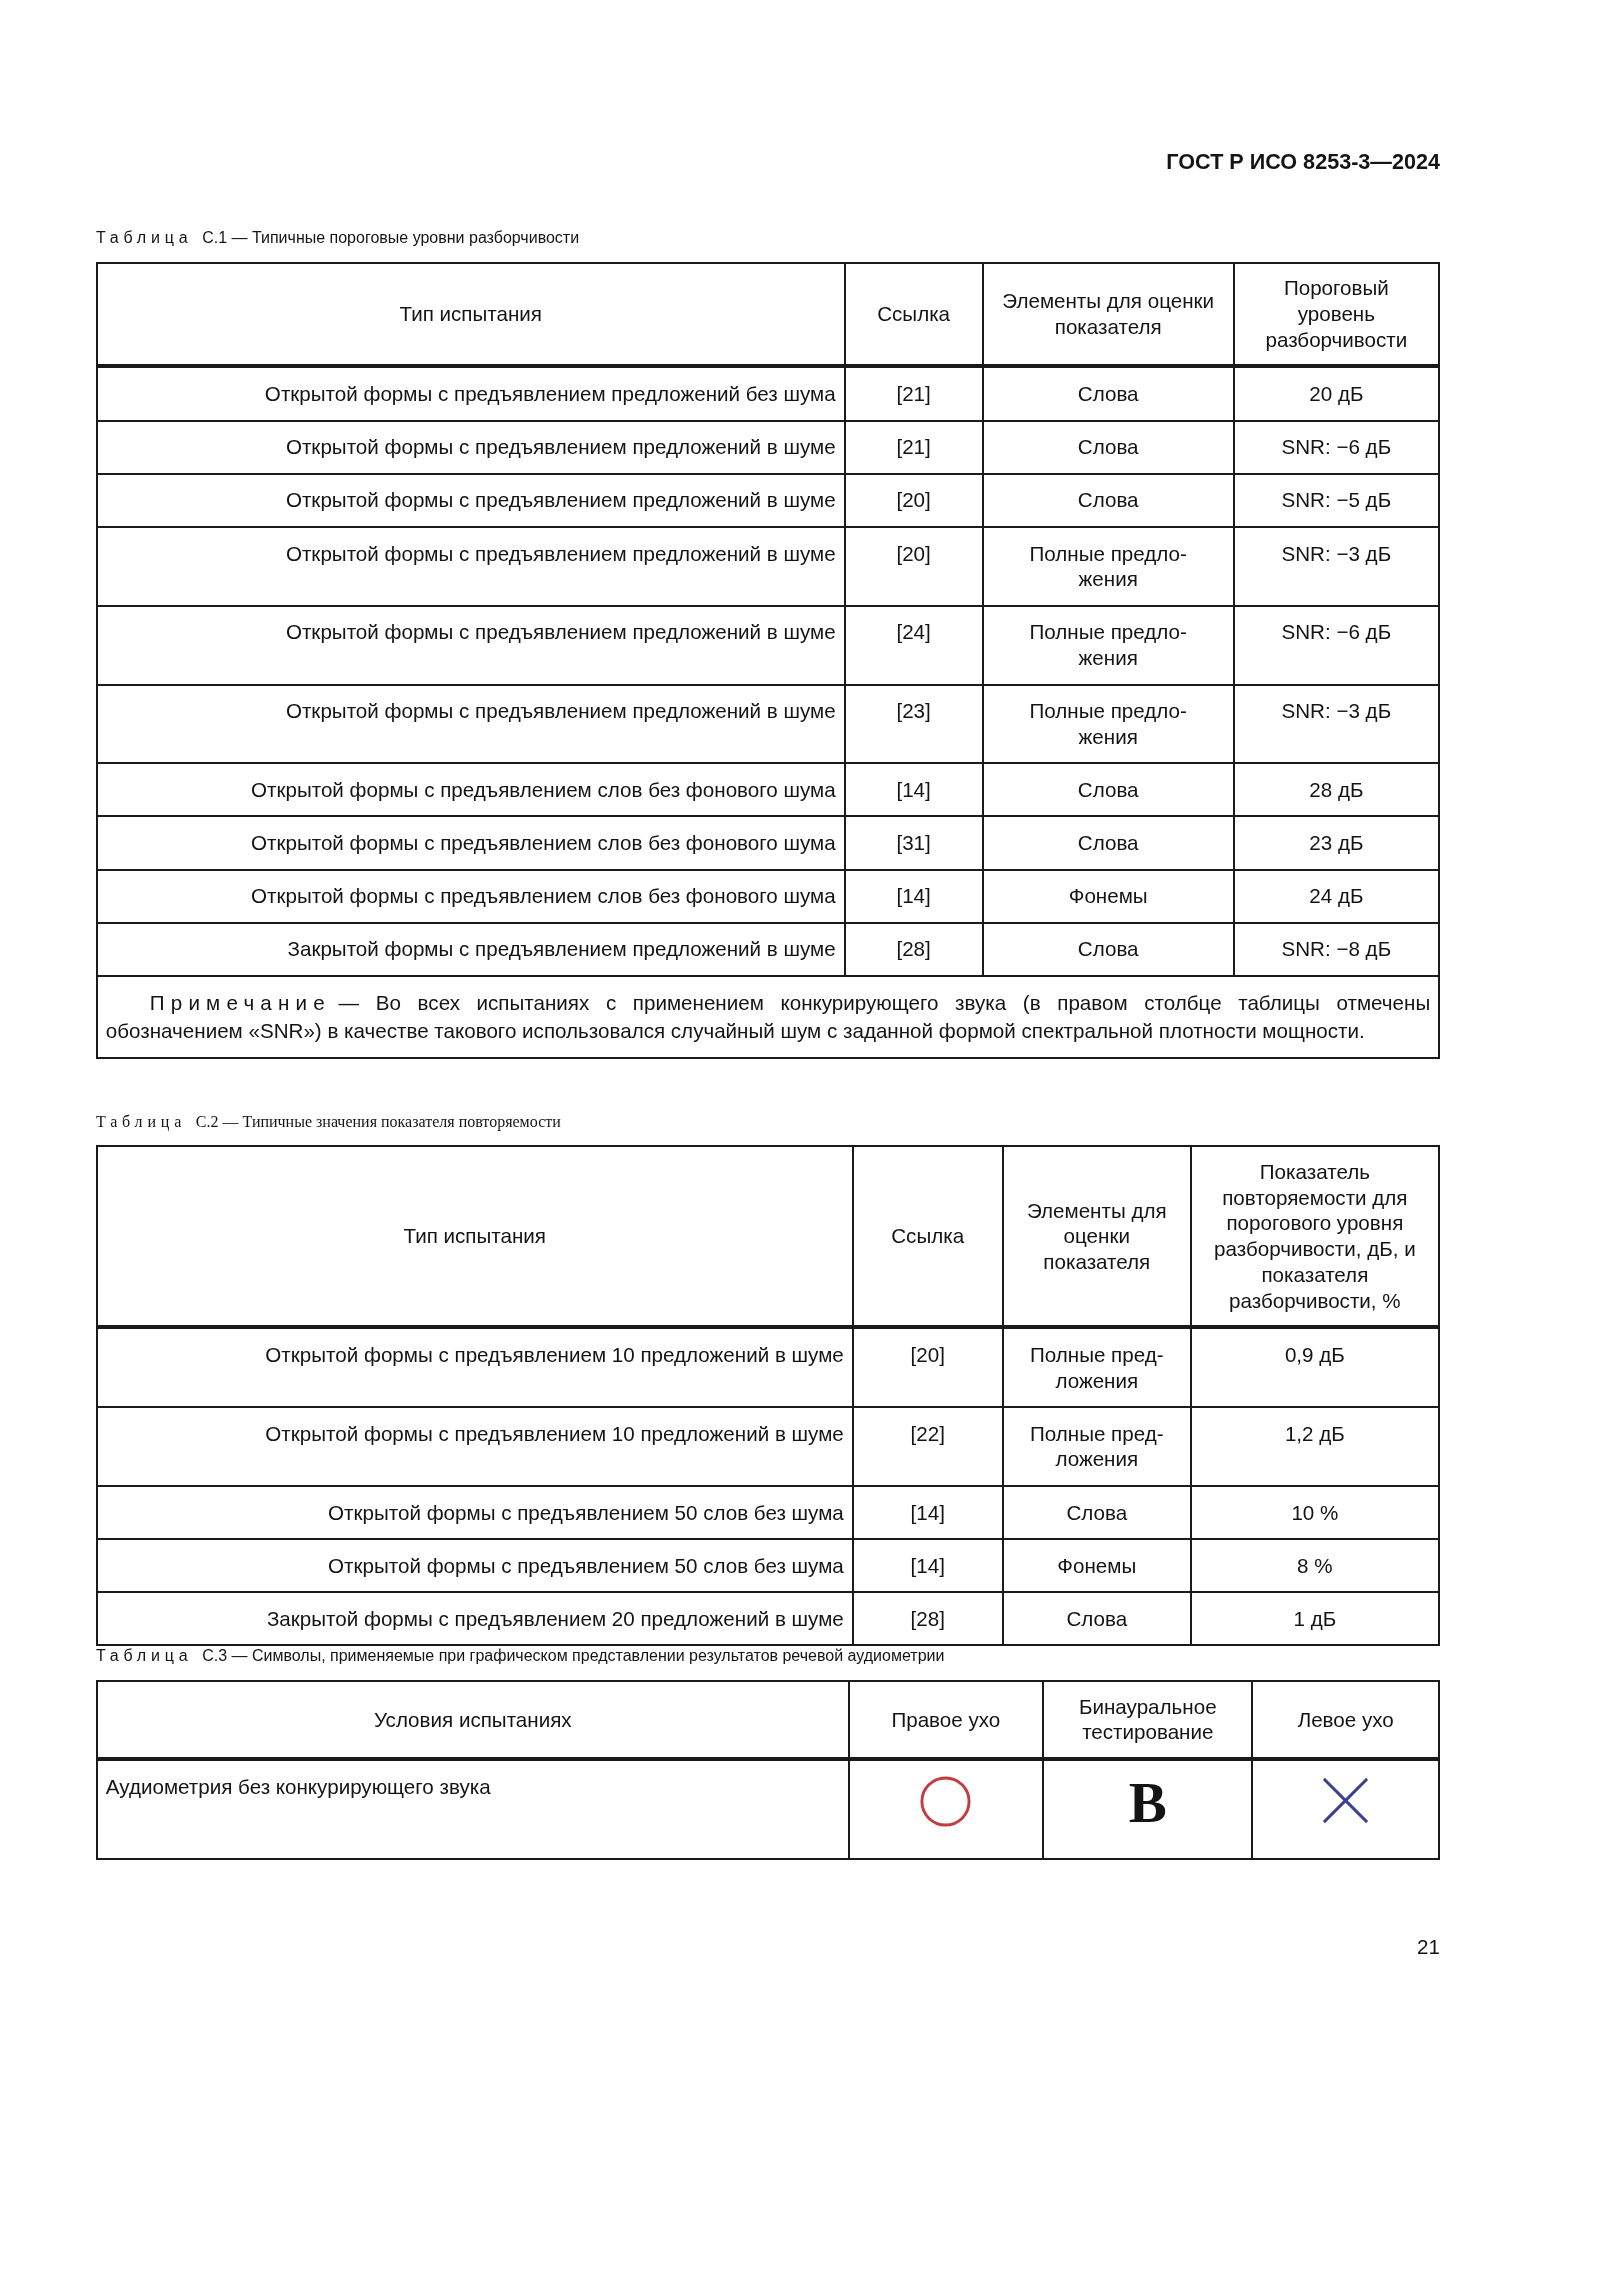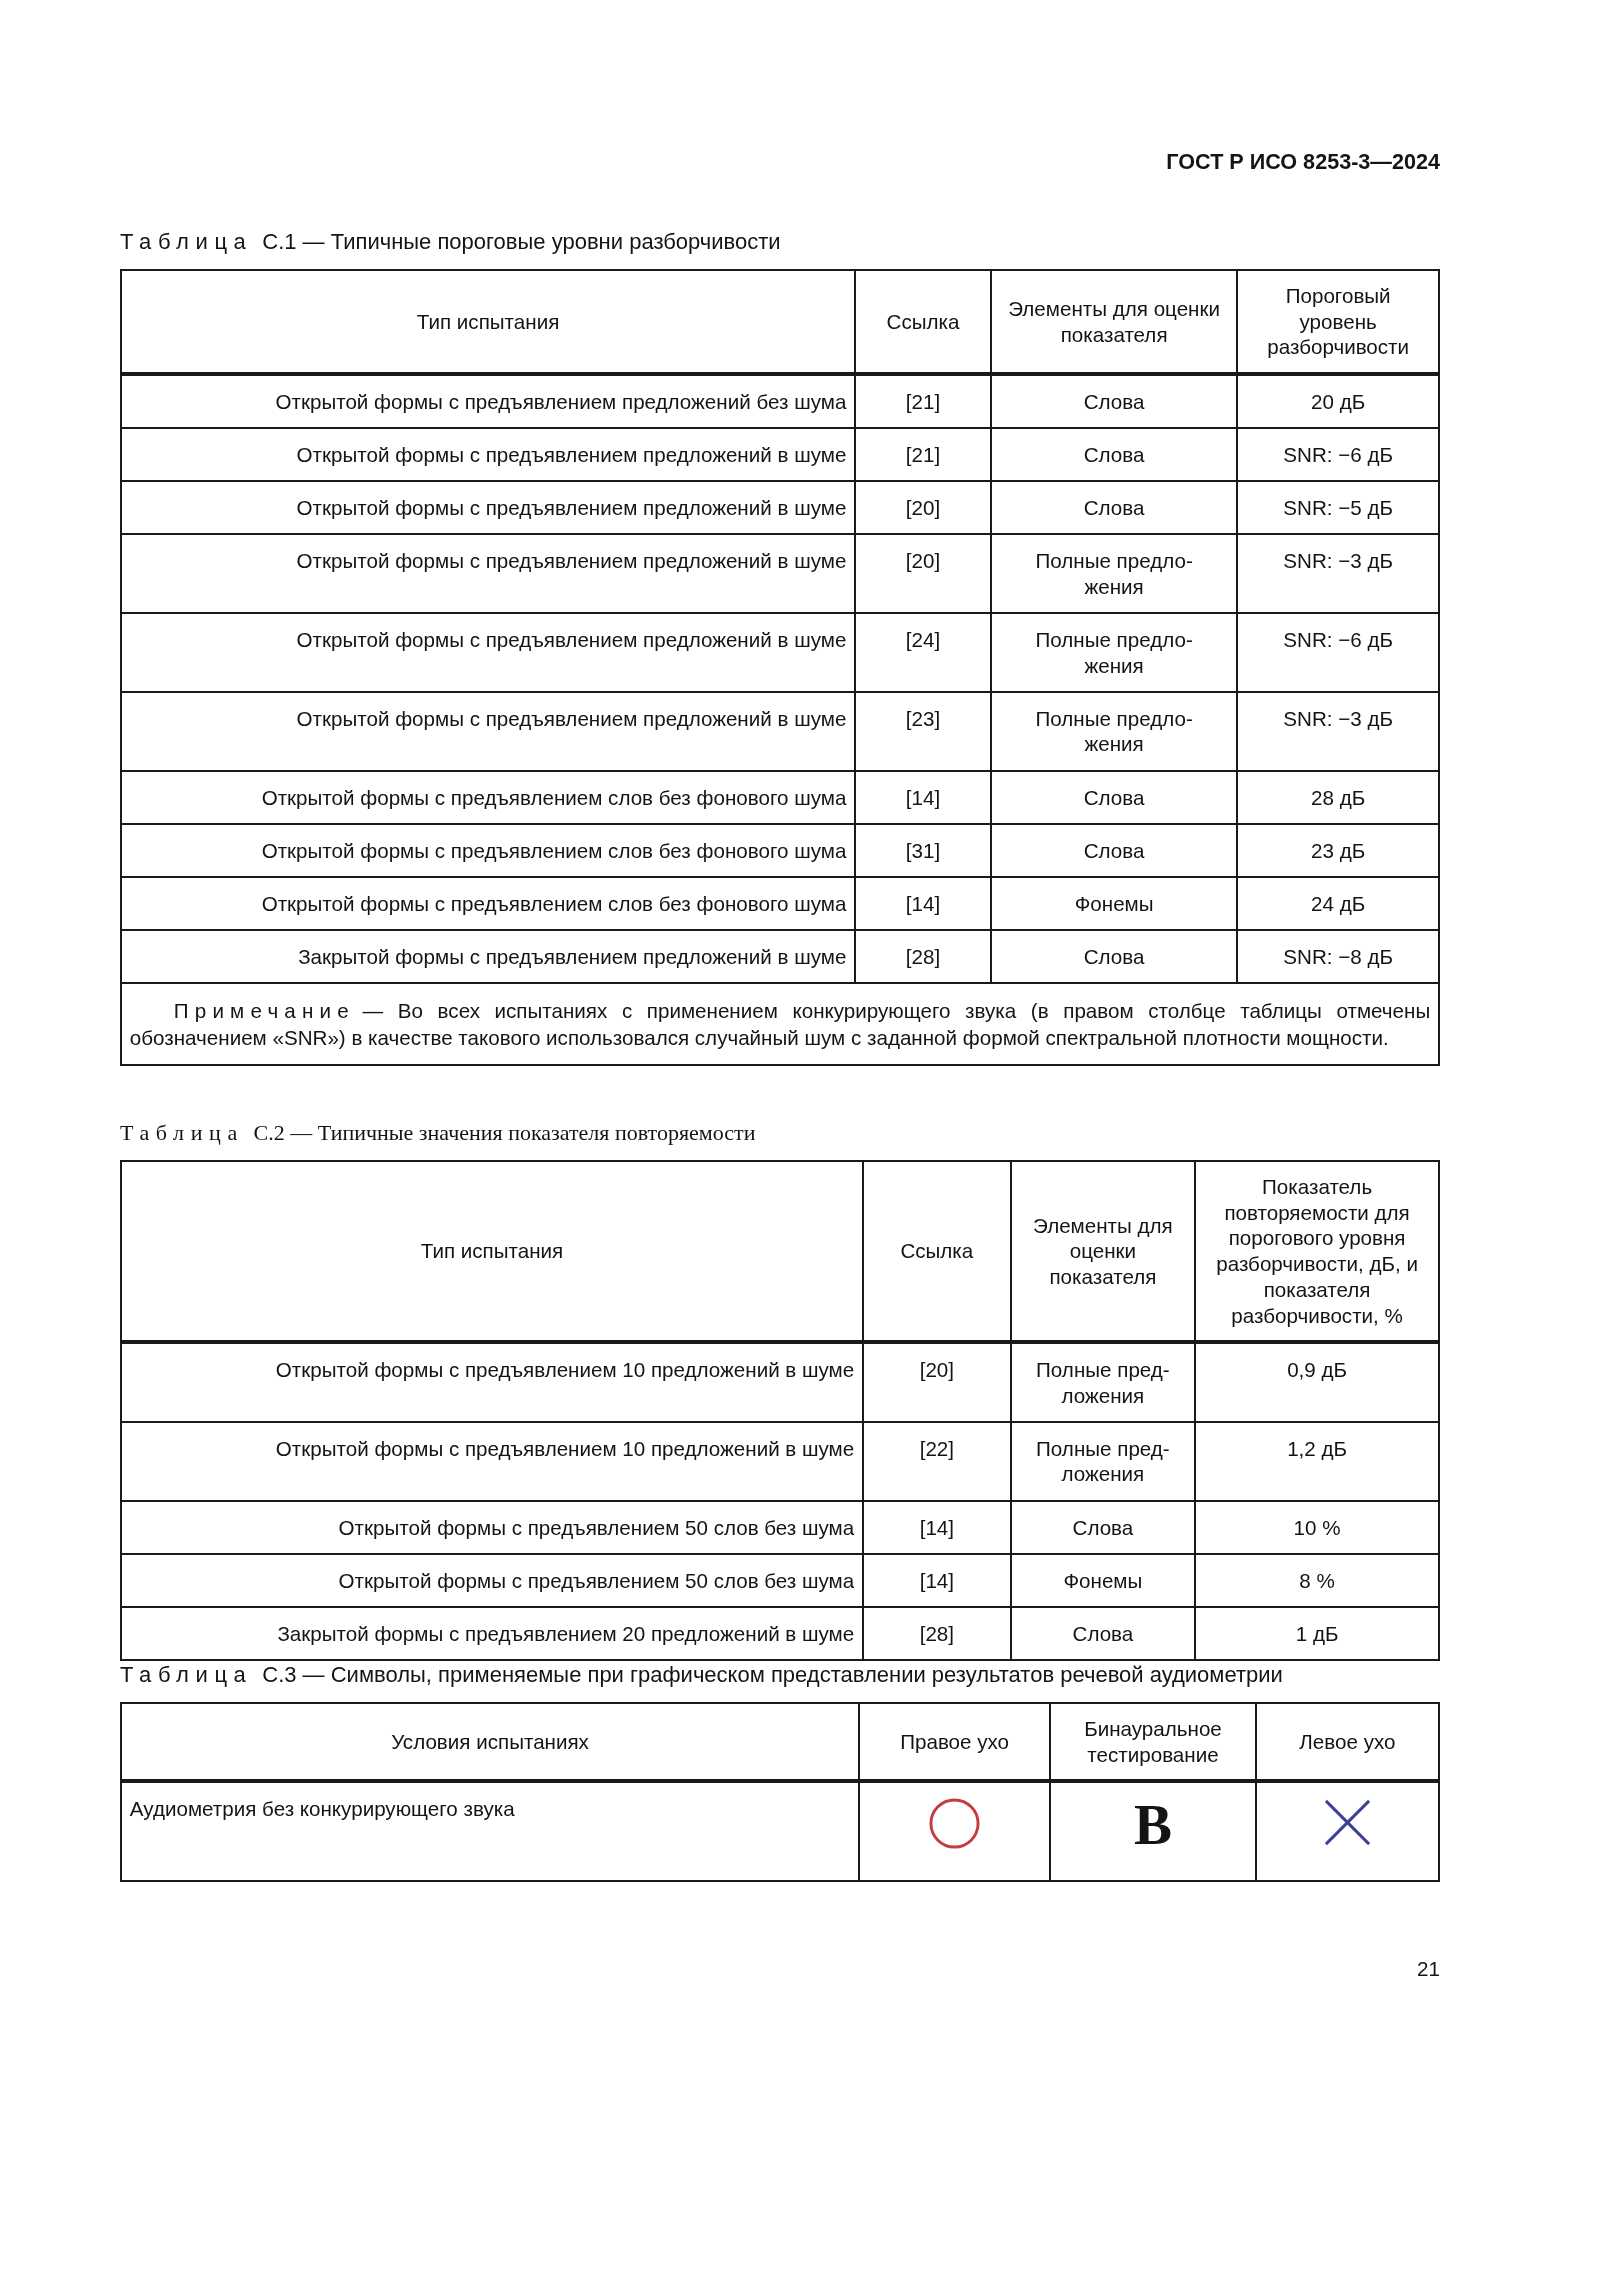--- a/index.html
+++ b/index.html
@@ -6,30 +6,30 @@
   * { margin: 0; padding: 0; box-sizing: border-box; }
   html, body { background: #ffffff; }
   body {
     width: 1621px;
     min-height: 2293px;
     font-family: "Liberation Sans", sans-serif;
     color: #141414;
     position: relative;
   }
   .page {
-    padding: 149px 181px 0 120px;
+    padding: 149px 181px 0 96px;
   }
   .doc-header {
     text-align: right;
     font-weight: bold;
     font-size: 21.6px;
     margin-bottom: 53px;
   }
   .table-caption {
-    font-size: 22px;
+    font-size: 16px;
     margin-bottom: 13.7px;
     line-height: 1.25;
   }
   .cap-word { letter-spacing: 0.30em; margin-right: 9.8px; }
   .section-caption { margin-top: 53px; font-family: Liberation Serif, serif; }
 
   table.gost-table {
     width: 100%;
     border-collapse: collapse;
     table-layout: fixed;

